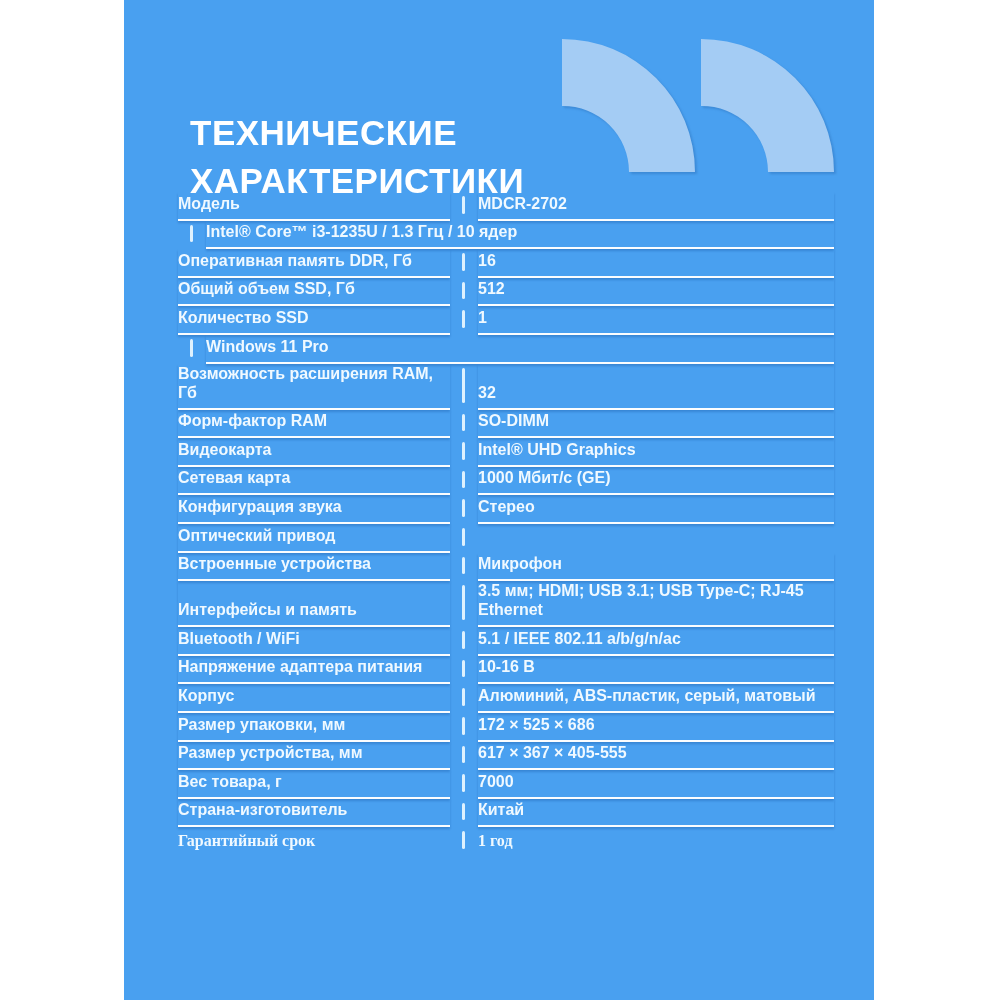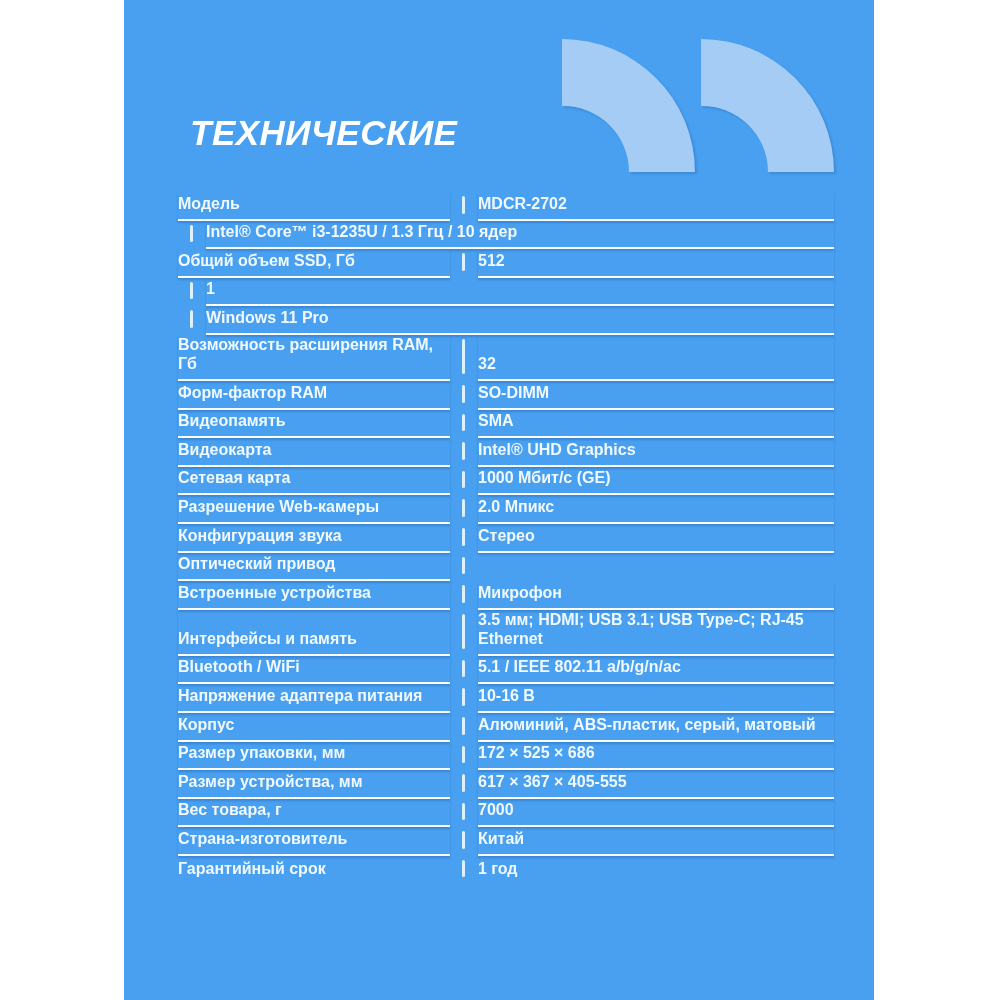--- a/index.html
+++ b/index.html
@@ -16,86 +16,95 @@
     position:absolute;left:438px;top:38px;width:273px;height:134px;
   }
   .quote-decor svg{display:block;
     filter:drop-shadow(2px 2px 1px rgba(47,118,193,0.55));
   }
   .title{
     position:absolute;left:66px;top:86px;
     color:#ffffff;font-size:35px;font-weight:700;line-height:48px;
     letter-spacing:0.5px;
   }
-  .title span{display:block;font-style:italic;}
+  .title span{display:block;}
   .specs{
     position:absolute;left:54px;top:192px;width:656px;
   }
   .spec-row{display:flex;min-height:28.6px;box-sizing:border-box;}
   .cell{
     display:flex;align-items:flex-end;
     padding-bottom:6px;box-sizing:border-box;
     border-bottom:2px solid #fbfdff;
     box-shadow:0 2px 2px rgba(31,98,175,0.40);
     color:#f0f9ff;font-size:16px;font-weight:600;line-height:19px;
   }
   .label-cell{width:272px;}
   .divider-cell{
     width:28px;border-bottom:none;box-shadow:none;position:relative;
   }
   .tick{
     position:absolute;left:12px;top:4px;bottom:7px;width:3px;
     background:rgba(238,249,255,0.9);border-radius:2px;
   }
   .value-cell{flex:1;}
-  .spec-row:last-child .cell{border-bottom:none;box-shadow:none;}
+  .spec-row:last-child .cell{border-bottom:none;box-shadow:none;font-family:Liberation Serif, serif;}
 </style>
 </head>
 <body>
 
 <div class="panel">
 
   <div class="quote-decor">
     <svg width="273" height="134" viewBox="0 0 273 134" xmlns="http://www.w3.org/2000/svg">
       <path d="M0,1 A133,133 0 0 1 133,134 L67,134 A66,66 0 0 0 0,68 Z" fill="#a4ccf4"></path>
       <path d="M139,1 A133,133 0 0 1 272,134 L206,134 A66,66 0 0 0 139,68 Z" fill="#a4ccf4"></path>
     </svg>
   </div>
 
   <h1 class="title">
     <span>ТЕХНИЧЕСКИЕ</span>
+    <span>ХАРАКТЕРИСТИКИ</span>
   </h1>
 
   <div class="specs">
   <div class="spec-row">
     <div class="cell label-cell">Модель</div>
     <div class="cell divider-cell">
       <span class="tick"></span>
     </div>
     <div class="cell value-cell">MDCR-2702</div>
   </div>
 
   <div class="spec-row">
     <div class="cell divider-cell">
       <span class="tick"></span>
     </div>
     <div class="cell value-cell">Intel® Core™ i3-1235U / 1.3 Ггц / 10 ядер</div>
   </div>
 
 
+  <div class="spec-row">
+    <div class="cell label-cell">Оперативная память DDR, Гб</div>
+    <div class="cell divider-cell">
+      <span class="tick"></span>
+    </div>
+    <div class="cell value-cell">16</div>
+  </div>
 
   <div class="spec-row">
     <div class="cell label-cell">Общий объем SSD, Гб</div>
     <div class="cell divider-cell">
       <span class="tick"></span>
     </div>
     <div class="cell value-cell">512</div>
   </div>
 
   <div class="spec-row">
+    <div class="cell label-cell">Количество SSD</div>
     <div class="cell divider-cell">
       <span class="tick"></span>
     </div>
     <div class="cell value-cell">1</div>
   </div>
 
   <div class="spec-row">
     <div class="cell divider-cell">
       <span class="tick"></span>
     </div>
@@ -112,51 +121,37 @@
 
   <div class="spec-row">
     <div class="cell label-cell">Форм-фактор RAM</div>
     <div class="cell divider-cell">
       <span class="tick"></span>
     </div>
     <div class="cell value-cell">SO-DIMM</div>
   </div>
 
 
-  <div class="spec-row">
-    <div class="cell label-cell">Видеопамять</div>
-    <div class="cell divider-cell">
-      <span class="tick"></span>
-    </div>
-    <div class="cell value-cell">SMA</div>
-  </div>
 
   <div class="spec-row">
     <div class="cell label-cell">Видеокарта</div>
     <div class="cell divider-cell">
       <span class="tick"></span>
     </div>
     <div class="cell value-cell">Intel® UHD Graphics</div>
   </div>
 
   <div class="spec-row">
     <div class="cell label-cell">Сетевая карта</div>
     <div class="cell divider-cell">
       <span class="tick"></span>
     </div>
     <div class="cell value-cell">1000 Мбит/с (GE)</div>
   </div>
 
-  <div class="spec-row">
-    <div class="cell label-cell">Разрешение Web-камеры</div>
-    <div class="cell divider-cell">
-      <span class="tick"></span>
-    </div>
-    <div class="cell value-cell">2.0 Мпикс</div>
-  </div>
 
   <div class="spec-row">
     <div class="cell label-cell">Конфигурация звука</div>
     <div class="cell divider-cell">
       <span class="tick"></span>
     </div>
     <div class="cell value-cell">Стерео</div>
   </div>
 
   <div class="spec-row">

